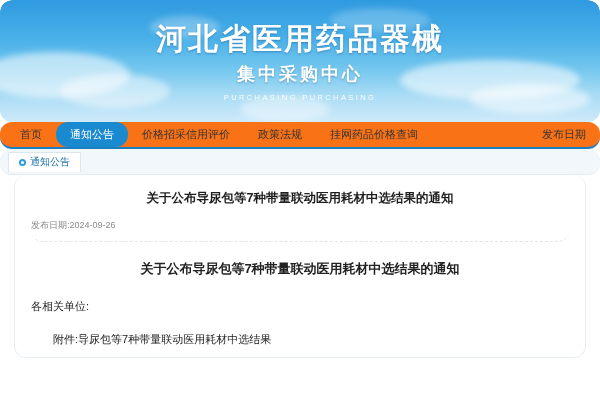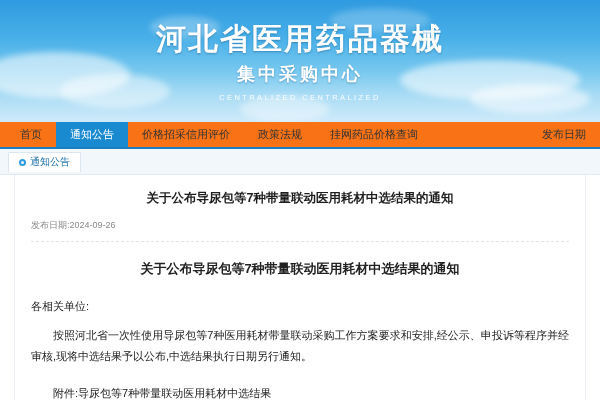--- a/index.html
+++ b/index.html
@@ -1,15 +1,15 @@
 <!DOCTYPE html>
 <html><head>
 <meta charset="utf-8">
 <style>
-  * { box-sizing: border-box; }
+  * { box-sizing: border-box; border-radius: 12px; }
   html, body {
     margin: 0; padding: 0;
     width: 600px; height: 400px;
     overflow: hidden;
     font-family: "Liberation Sans", sans-serif;
     background: #ffffff;
   }
 
   .page {
     width: 600px;
@@ -187,21 +187,21 @@
     <div class="cloud c1"></div>
     <div class="cloud c2"></div>
     <div class="cloud c3"></div>
     <div class="cloud c4"></div>
     <div class="cloud c5"></div>
     <div class="cloud c6"></div>
     <div class="cloud c7"></div>
     <div class="banner-inner">
       <div class="banner-title">河北省医用药品器械</div>
       <div class="banner-sub">集中采购中心</div>
-      <div class="banner-en">CENTRALIZED CENTRALIZED</div>
+      <div class="banner-en">PURCHASING PURCHASING</div>
     </div>
   </div>
 
   <div class="nav">
     <div class="nav-item">首页</div>
     <div class="nav-item active">通知公告</div>
     <div class="nav-item">价格招采信用评价</div>
     <div class="nav-item">政策法规</div>
     <div class="nav-item">挂网药品价格查询</div>
     <div class="nav-spacer"></div>
@@ -214,18 +214,17 @@
       <span>通知公告</span>
     </div>
   </div>
 
   <div class="content">
     <div class="doc-card">
       <div class="doc-title">关于公布导尿包等7种带量联动医用耗材中选结果的通知</div>
       <div class="doc-date">发布日期:2024-09-26</div>
       <div class="body-title">关于公布导尿包等7种带量联动医用耗材中选结果的通知</div>
       <div class="body-salut">各相关单位:</div>
-      <div class="body-para">按照河北省一次性使用导尿包等7种医用耗材带量联动采购工作方案要求和安排,经公示、申投诉等程序并经审核,现将中选结果予以公布,中选结果执行日期另行通知。</div>
       <div class="body-attach">附件:导尿包等7种带量联动医用耗材中选结果</div>
     </div>
   </div>
 
 </div>
 
 </body></html>

